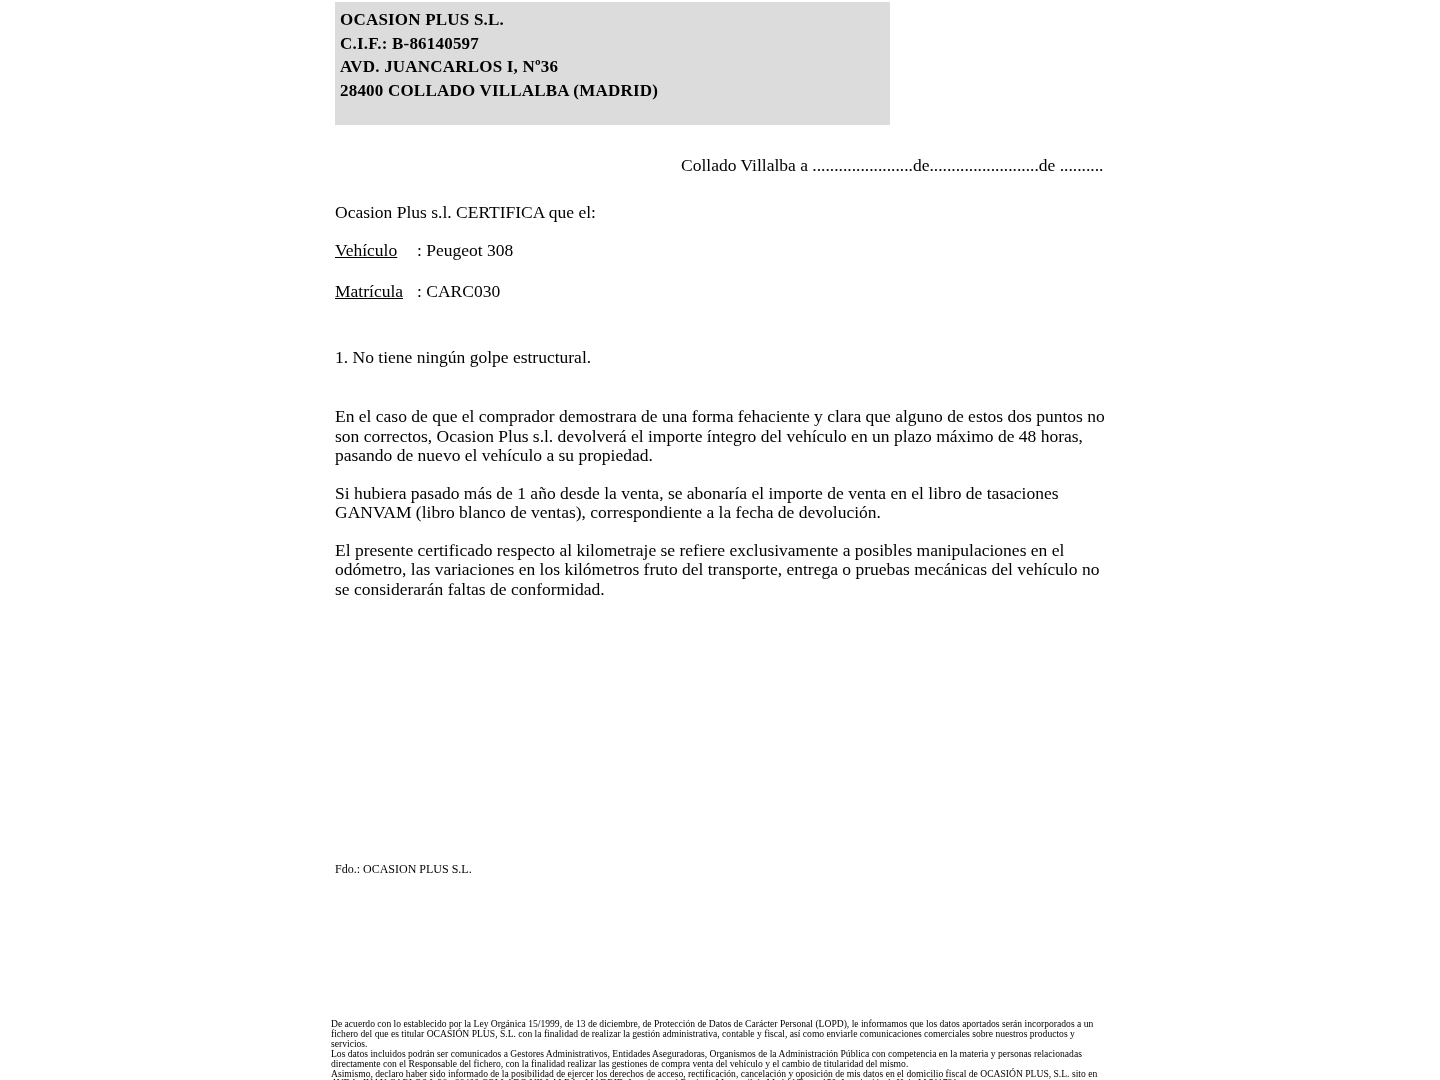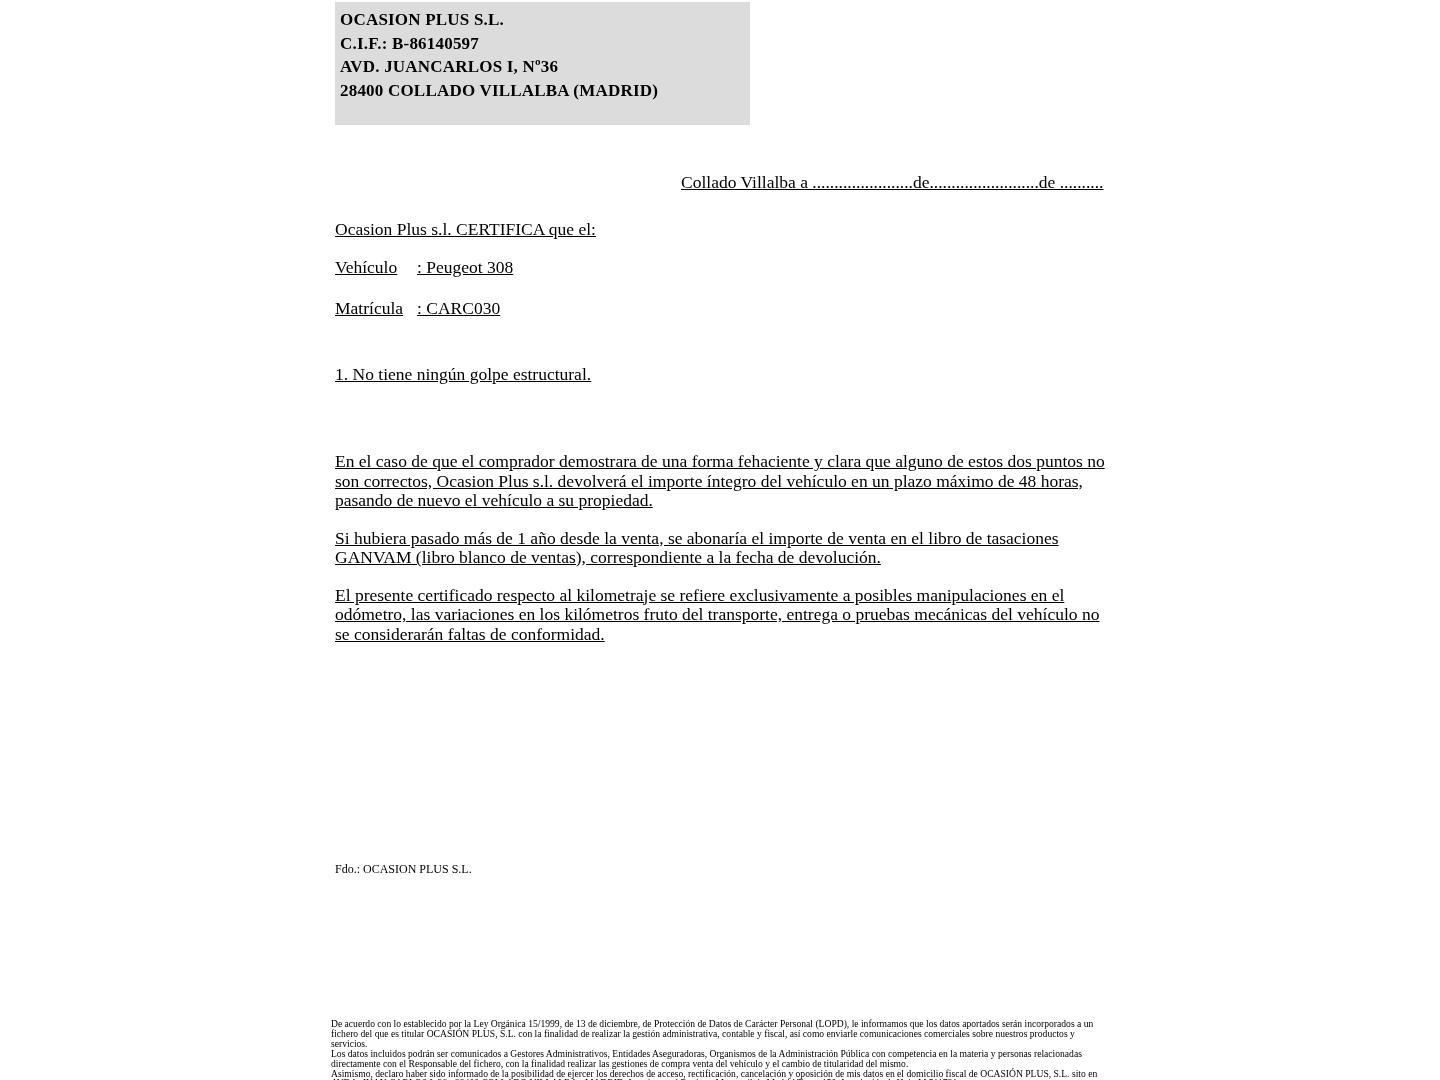--- a/index.html
+++ b/index.html
@@ -2,39 +2,39 @@
 <html><head>
 <meta charset="utf-8">
 <style>
   * { margin: 0; padding: 0; box-sizing: border-box; }
   html, body { background: #ffffff; }
   body { font-family: "Liberation Serif", serif; color: #000000; }
   .page { position: relative; width: 1440px; height: 1080px; background: #ffffff; overflow: hidden; }
 
   .header-box {
     position: absolute; left: 335px; top: 2px;
-    width: 415px; height: 123px;
+    width: 555px; height: 123px;
     background: #dcdcdc;
     padding: 6px 0 0 5px;
   }
   .header-line { font-weight: bold; font-size: 17px; line-height: 23.6px; letter-spacing: 0.2px; }
 
   .content {
-    position: absolute; left: 335px; top: 125px;
-    width: 770px; font-size: 17.5px; line-height: 20px; text-decoration: underline;
+    position: absolute; left: 335px; top: 108px;
+    width: 770px; font-size: 17.5px; line-height: 20px;
   }
   .date-line { margin-top: 47px; padding-left: 346px; white-space: nowrap; }
   .certify-intro { margin-top: 27px; }
   .field-row { margin-top: 17px; line-height: 23.5px; }
   .field-label { display: inline-block; width: 82px; text-decoration: underline; }
 
   .point-1 { margin-top: 44px; }
   .point-2 { margin-top: 18px; }
   .para { margin-top: 18px; line-height: 19.5px; }
-  .para-first { margin-top: 68px; }
+  .para-first { margin-top: 40px; }
 
   .signature { position: absolute; left: 335px; top: 862px; font-size: 12px; }
 
   .legal {
     position: absolute; left: 331px; top: 1019px;
     width: 770px; font-size: 9.6px; line-height: 9.9px;
   }
   .legal p { margin: 0; }
 </style>
 </head>

